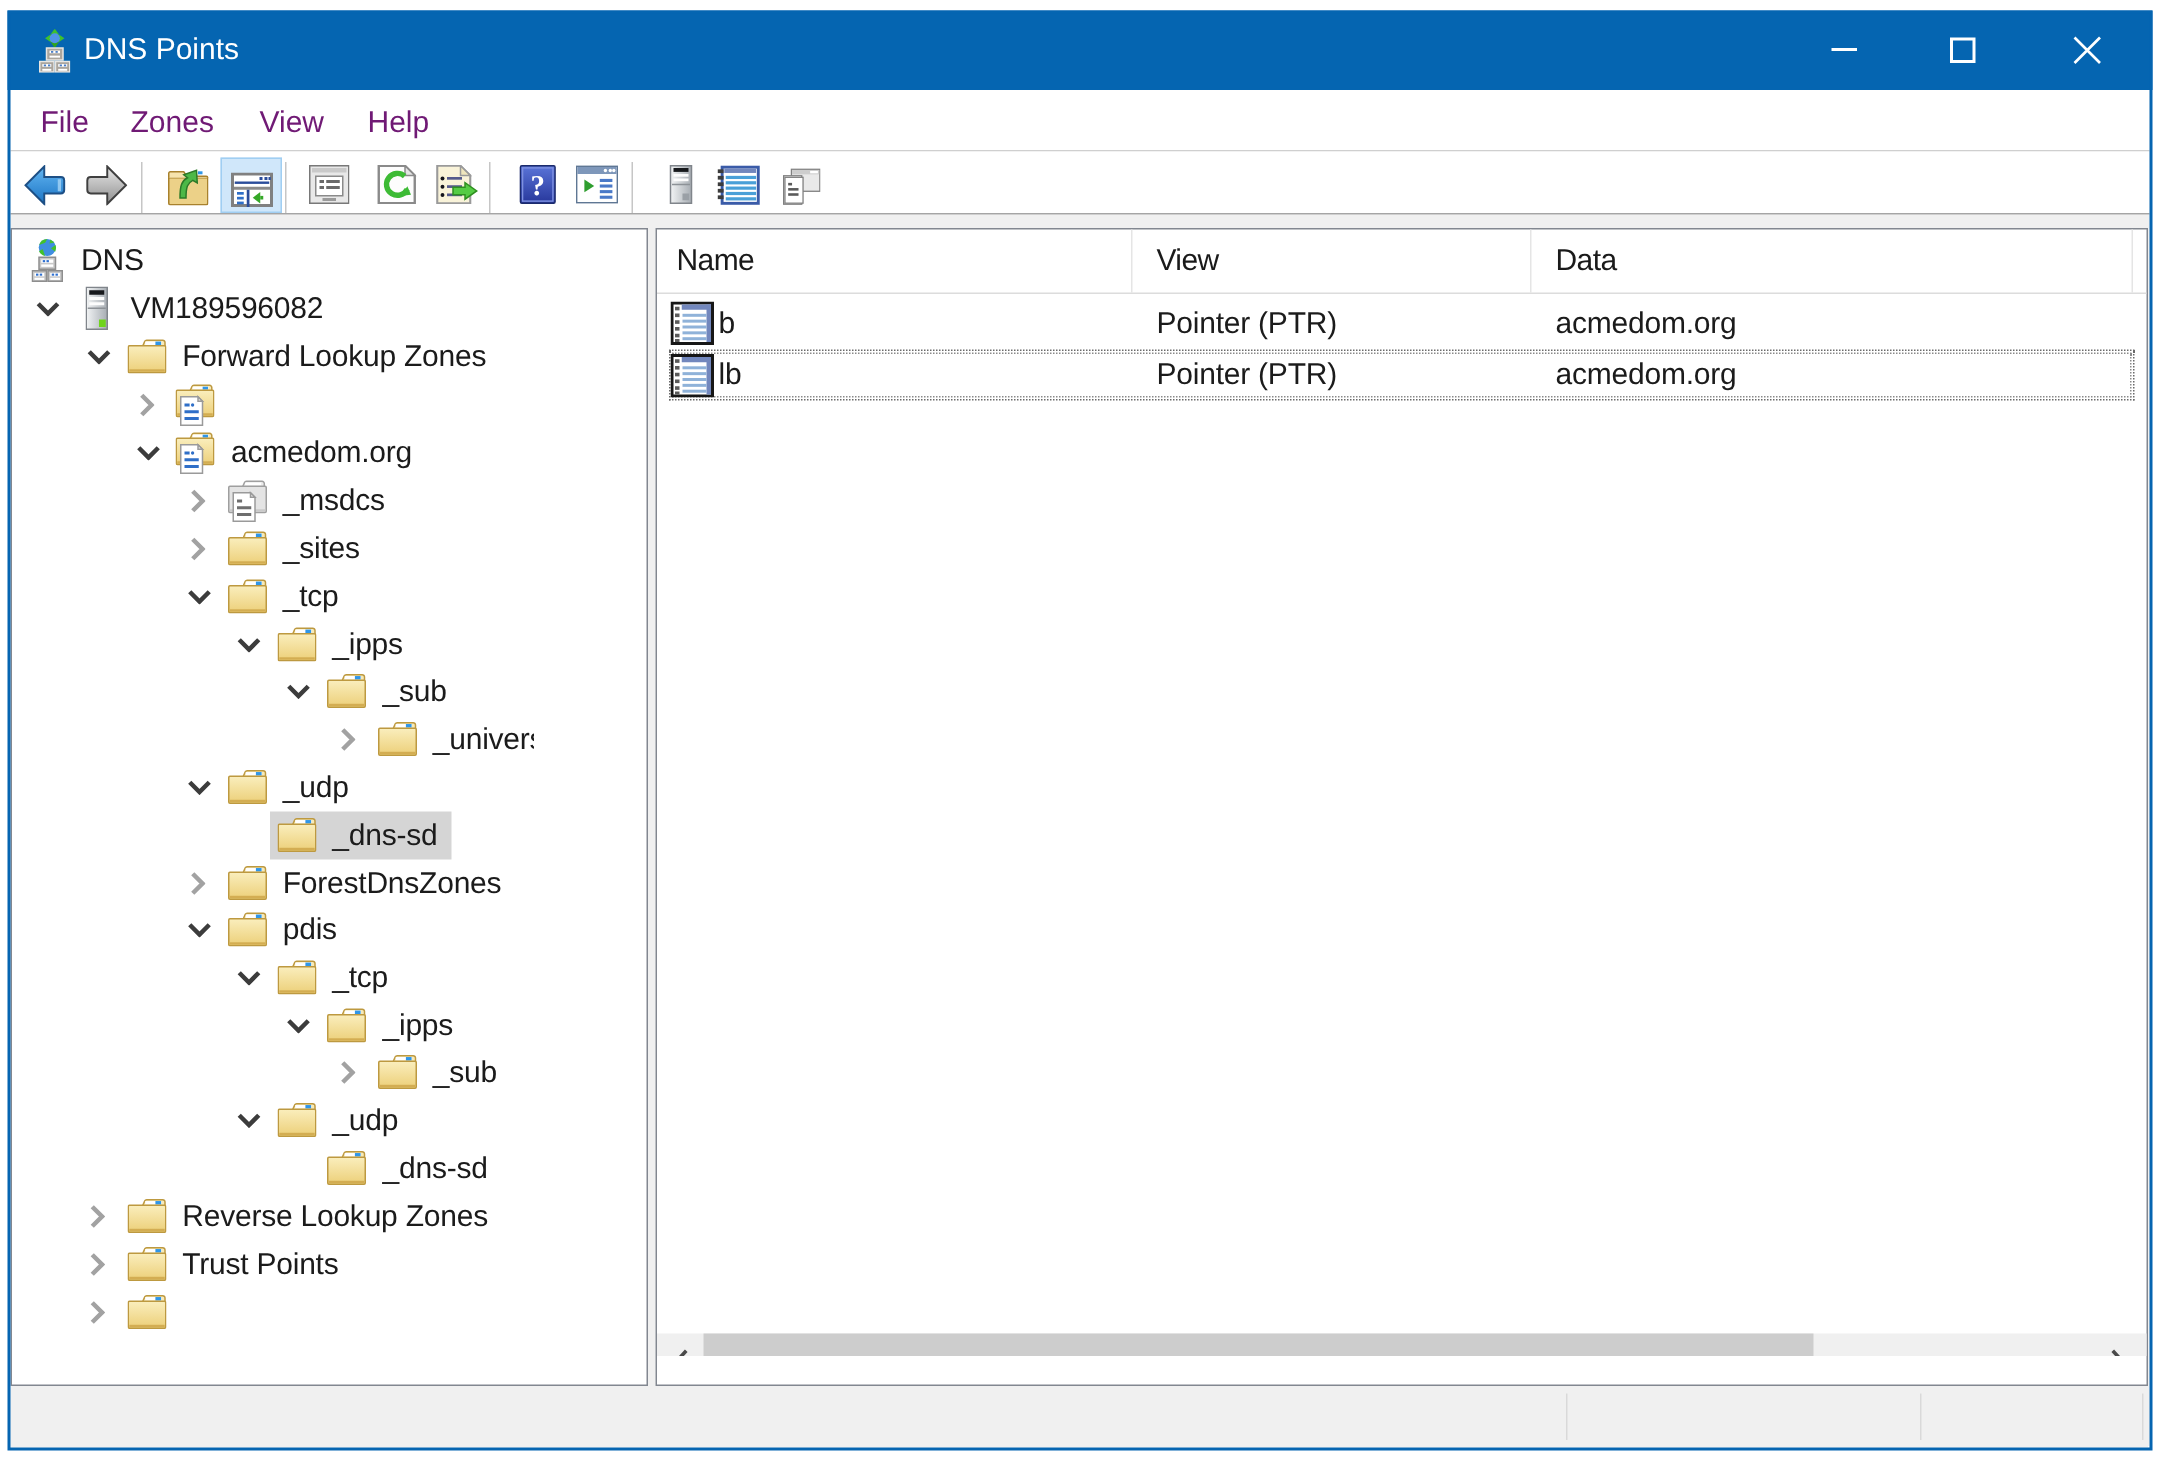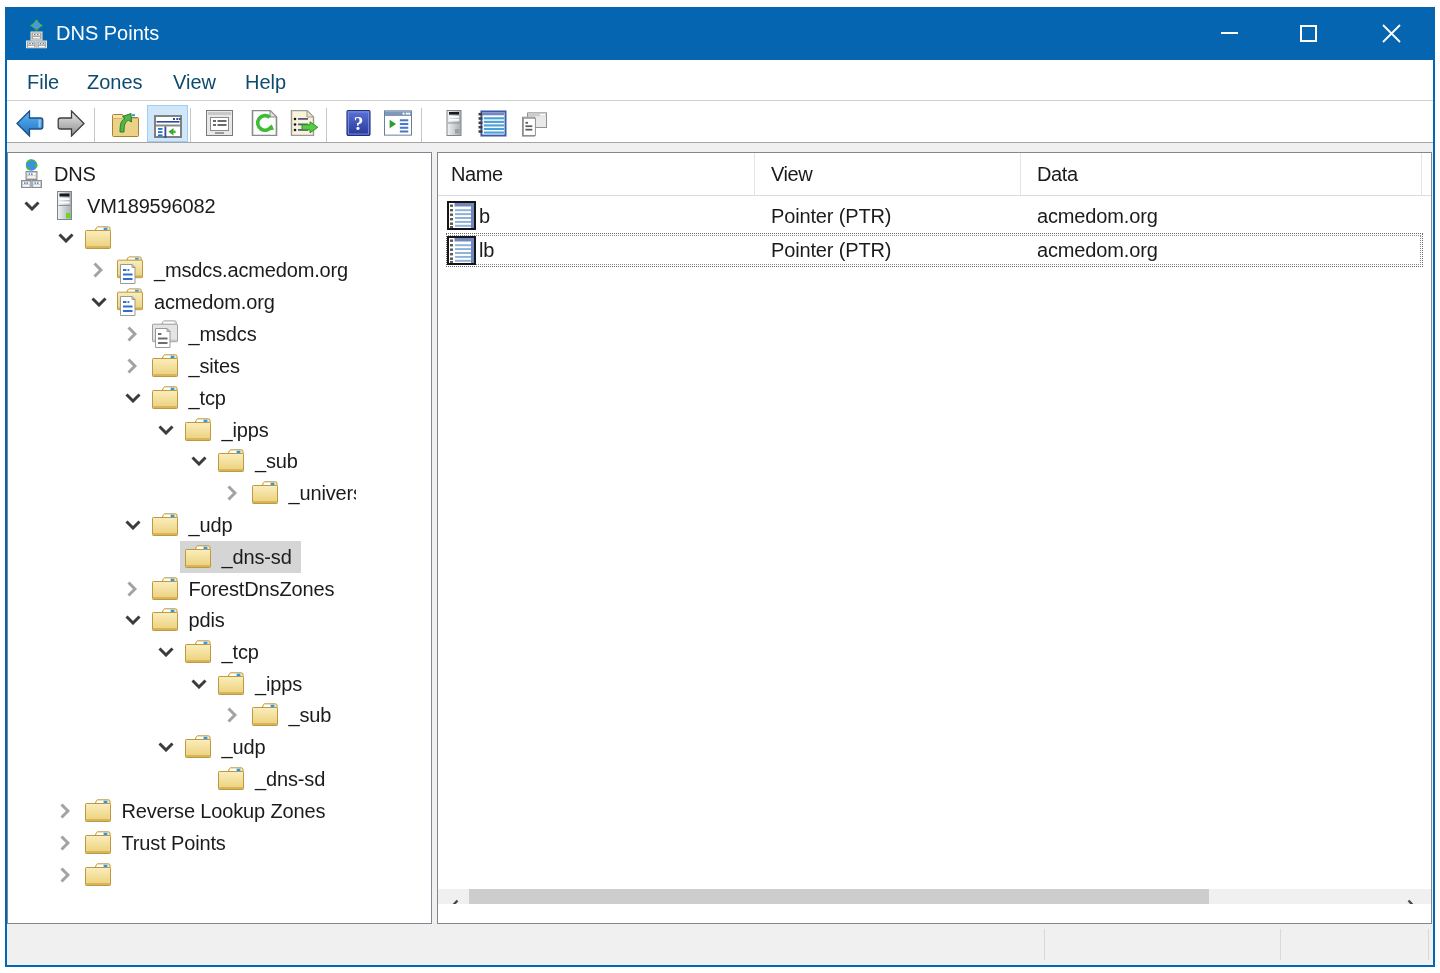--- a/index.html
+++ b/index.html
@@ -3,21 +3,21 @@
 <style>
 html,body{margin:0;padding:0;background:#fff;width:1440px;height:973px;overflow:hidden;
  font-family:"Liberation Sans",sans-serif;-webkit-font-smoothing:antialiased;}
 *{box-sizing:border-box;}
 .abs{position:absolute;}
 #frame{left:5px;top:7px;width:1430px;height:960px;border:2px solid #0565b1;z-index:50;pointer-events:none;}
 #innerbg{left:7px;top:58px;width:1426px;height:906px;background:#f0f0f0;}
 #titlebar{left:5px;top:7px;width:1430px;height:53px;background:#0565b1;}
 #title{left:56px;top:13px;width:300px;height:40px;line-height:40px;color:#fff;font-size:20px;}
 #menubar{left:7px;top:60px;width:1426px;height:41px;background:#fff;border-bottom:1px solid #cfcfcf;}
-.mi{position:absolute;top:2px;height:40px;line-height:40px;font-size:20px;color:#0c4a6e;}
+.mi{position:absolute;top:2px;height:40px;line-height:40px;font-size:20px;color:#701a75;}
 #toolbar{left:7px;top:101px;width:1426px;height:42px;background:#fff;border-bottom:1px solid #a5a5a5;}
 .tsep{position:absolute;top:7px;height:34px;width:1px;background:#c6c6c6;}
 .tico{position:absolute;}
 #treebtn{position:absolute;left:140px;top:4px;width:41px;height:37px;background:#d0e7fa;border:1px solid #a0cef2;}
 #leftpane{left:7px;top:152px;width:425px;height:772px;background:#fff;border:1px solid #828790;}
 #rightpane{left:437px;top:152px;width:995px;height:772px;background:#fff;border:1px solid #828790;}
 #statusbar{left:7px;top:924px;width:1425px;height:41px;background:#f0f0f0;}
 .ssep{position:absolute;top:5px;height:31px;width:1px;background:#d9d9d9;}
 .lbl{position:absolute;font-size:20px;color:#1b1b1b;white-space:nowrap;height:32px;line-height:32px;letter-spacing:-0.15px;}
 .hdr{position:absolute;font-size:20px;color:#1a1a1a;height:42px;line-height:42px;letter-spacing:-0.4px;}
@@ -344,27 +344,27 @@
  <svg style="position:absolute;left:49.5px;top:39px" width="15" height="29" viewBox="0 0 15 29">
       <use href="#server"></use>
     </svg>
  <span class="lbl" style="left:80px;top:38px">VM189596082</span>
  <svg style="position:absolute;left:50.5px;top:81px" width="16" height="10" viewBox="0 0 16 10">
       <use href="#chevd"></use>
     </svg>
  <svg style="position:absolute;left:77.5px;top:74px" width="26" height="23" viewBox="0 0 26 23">
       <use href="#folder"></use>
     </svg>
+ <span class="lbl" style="left:114.5px;top:70px">Forward Lookup Zones</span>
  <svg style="position:absolute;left:86px;top:110px" width="10" height="16" viewBox="0 0 10 16">
       <use href="#chevr"></use>
     </svg>
  <svg style="position:absolute;left:110px;top:104px" width="26" height="28" viewBox="0 0 26 28">
       <use href="#zone"></use>
     </svg>
- <span class="lbl" style="left:147px;top:102px">_msdcs.acmedom.org</span>
  <svg style="position:absolute;left:84px;top:145px" width="16" height="10" viewBox="0 0 16 10">
       <use href="#chevd"></use>
     </svg>
  <svg style="position:absolute;left:110px;top:136px" width="26" height="28" viewBox="0 0 26 28">
       <use href="#zone"></use>
     </svg>
  <span class="lbl" style="left:147px;top:134px">acmedom.org</span>
  <svg style="position:absolute;left:119.5px;top:174px" width="10" height="16" viewBox="0 0 10 16">
       <use href="#chevr"></use>
     </svg>

